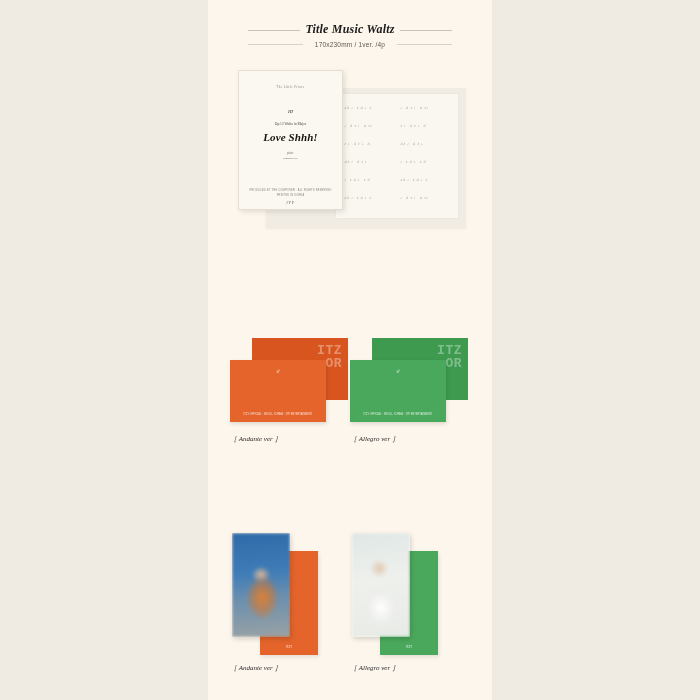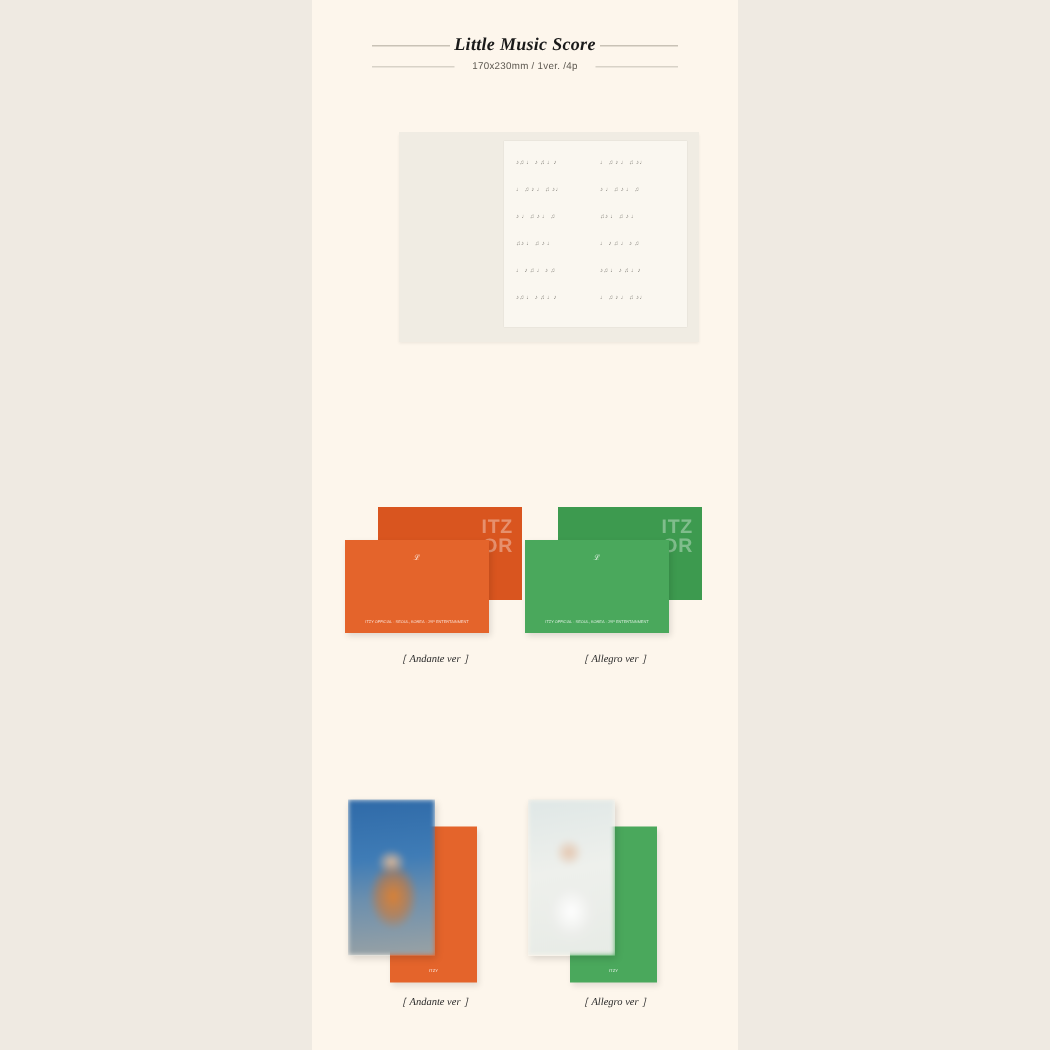--- a/index.html
+++ b/index.html
@@ -60,21 +60,20 @@
   }
   .sec-sub .rule-l { left: 40px; width: 55px; }
   .sec-sub .rule-r { right: 40px; width: 55px; }
 
   
   .caption {
     font-family: "Liberation Serif", serif;
     font-style: italic;
     font-size: 7px;
     color: #2a2a2a;
-    text-align: center;
     white-space: nowrap;
   }
 
   
   .score-wrap { position: absolute; left: 0; top: 60px; width: 284px; height: 180px; }
   .score-back {
     position: absolute;
     left: 58px; top: 28px;
     width: 200px; height: 140px;
     background: #f0ece3;
@@ -152,21 +151,21 @@
   }
 
   
   .env-group { position: absolute; width: 120px; height: 115px; }
   .env-back {
     position: absolute; left: 22px; top: 0;
     width: 96px; height: 62px;
   }
   .env-back-text {
     position:absolute; right: 6px; top: 6px;
-    font-family:Liberation Sans, sans-serif;
+    font-family:Liberation Mono, monospace;
     font-size: 13px; font-weight: bold; color: rgba(255,255,255,0.35);
     line-height: 13px; text-align: right; letter-spacing: 0.5px;
   }
   .env-front {
     position: absolute; left: 0; top: 22px;
     width: 96px; height: 62px;
     box-shadow: 1px 2px 4px rgba(0,0,0,0.12);
   }
   .env-front .mark {
     position:absolute; left: 0; right: 0; top: 8px;
@@ -220,21 +219,21 @@
 <body>
 
 <div class="side-left"></div>
 <div class="side-right"></div>
 
 <div class="page">
 
   <div class="section" style="top:22px;">
     <div class="sec-title">
       <span class="rule-l"></span>
-      <span>Little Music Score</span>
+      <span>Title Music Waltz</span>
       <span class="rule-r"></span>
     </div>
     <div class="sec-sub">
       <span class="rule-l"></span>
       <span>170x230mm / 1ver. /4p</span>
       <span class="rule-r"></span>
     </div>
   </div>
 
   <div class="score-wrap">
@@ -247,20 +246,31 @@
         <div class="notes-col" style="left:8px; top:82px;">♩ ♪ ♫ ♩ ♪ ♫</div>
         <div class="notes-col" style="left:8px; top:100px;">♪♫ ♩ ♪ ♫ ♩♪</div>
         <div class="notes-col" style="left:64px; top:10px;">♩ ♫ ♪ ♩ ♫ ♪♩</div>
         <div class="notes-col" style="left:64px; top:28px;">♪ ♩ ♫ ♪ ♩ ♫</div>
         <div class="notes-col" style="left:64px; top:46px;">♫♪ ♩ ♫ ♪ ♩</div>
         <div class="notes-col" style="left:64px; top:64px;">♩ ♪ ♫ ♩ ♪ ♫</div>
         <div class="notes-col" style="left:64px; top:82px;">♪♫ ♩ ♪ ♫ ♩♪</div>
         <div class="notes-col" style="left:64px; top:100px;">♩ ♫ ♪ ♩ ♫ ♪♩</div>
       </div>
     </div>
+    <div class="score-front">
+      <div class="tiny-top">The Little Prince</div>
+      <div class="num">III</div>
+      <div class="opus">Op.12 Waltz in Major</div>
+      <div class="title">Love Shhh!</div>
+      <div class="credit1">piece</div>
+      <div class="credit2">composed by</div>
+      <div class="foot1">PRODUCED BY THE COMPOSER  ·  ALL RIGHTS RESERVED</div>
+      <div class="foot2">PRINTED IN KOREA</div>
+      <div class="logo">JYP</div>
+    </div>
   </div>
 
 
   <div class="env-group" style="left:22px; top:338px;">
     <div class="env-back" style="background:#d9551f;">
       <div class="env-back-text">ITZ<br>OR</div>
     </div>
     <div class="env-front" style="background:#e4642b;">
       <div class="mark">ℒ</div>
       <div class="addr">ITZY OFFICIAL  ·  SEOUL, KOREA  ·  JYP ENTERTAINMENT</div>

